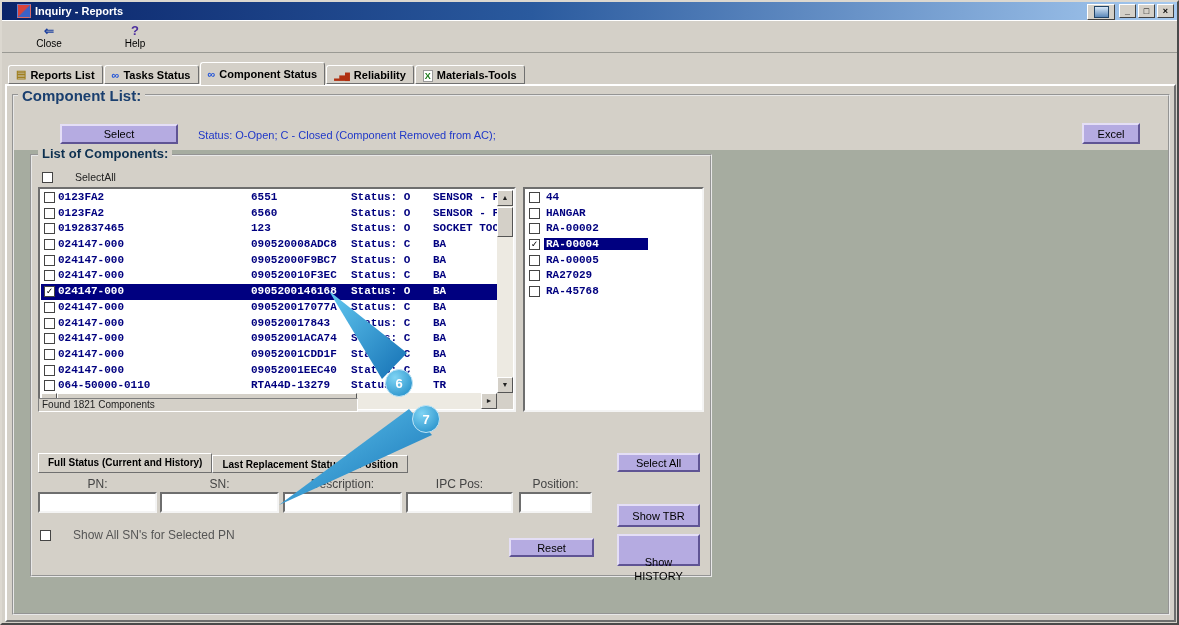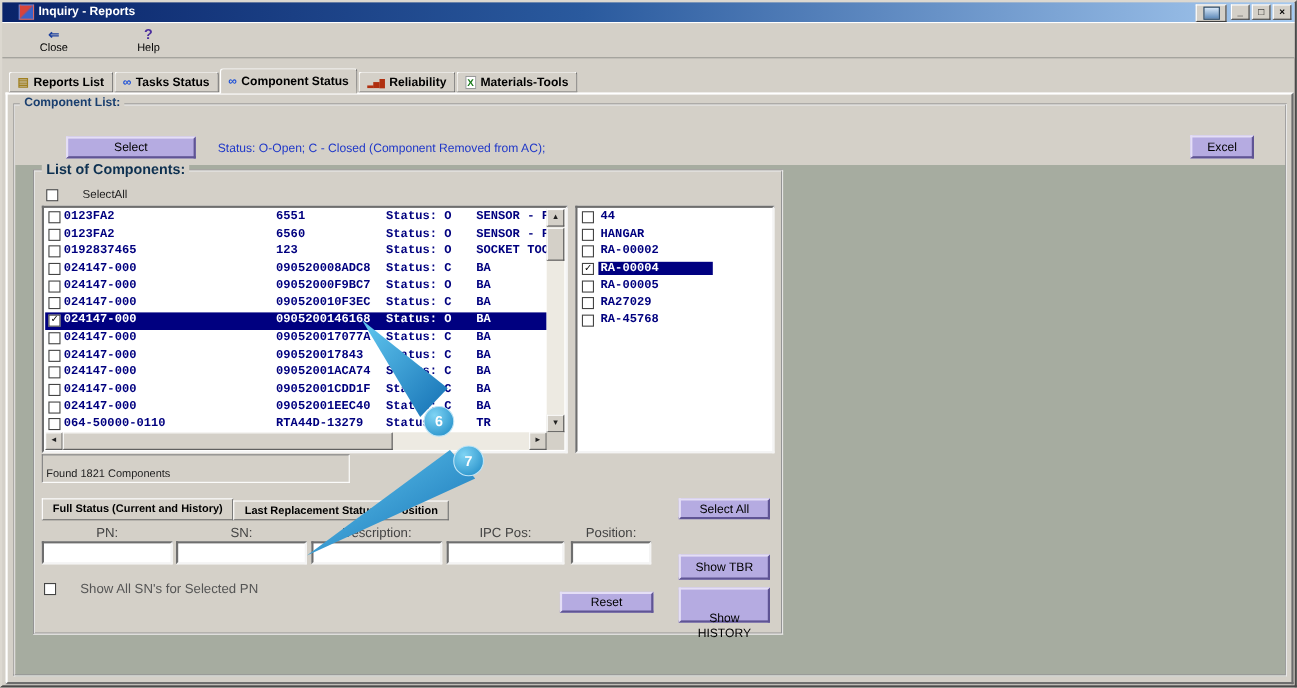--- a/index.html
+++ b/index.html
@@ -41,21 +41,21 @@
   .tab-bar{position:absolute;left:6px;top:60px;height:22px;display:flex;align-items:flex-end;z-index:4}
   .tab{display:flex;align-items:center;gap:4px;height:19px;padding:0 7px;background:var(--window-bg);
     border:1px solid;border-color:#fff #707070 #707070 #fff;border-radius:3px 3px 0 0;font-size:11px;font-weight:bold;
     margin-right:1px;cursor:pointer;box-sizing:border-box}
   .tab.active{height:23px;border-bottom:none;margin-bottom:-1px}
   .panel{position:absolute;left:3px;top:82px;width:1171px;height:538px;background:var(--window-bg);
     border:2px solid;border-color:#fff #6d6d6d #6d6d6d #fff;box-sizing:border-box;z-index:1}
   .greenbg{position:absolute;left:12px;top:148px;width:1155px;height:465px;background:var(--panel-green);z-index:2}
   .grpborder{position:absolute;border:2px groove #e8e8e8;box-sizing:border-box;pointer-events:none;z-index:3}
   .grp-label{position:absolute;z-index:3;background:var(--window-bg);padding:0 4px;font-weight:bold}
-  .cl-label{left:16px;top:85px;font-size:11px;color:#1a3f6f}
+  .cl-label{left:16px;top:85px;font-size:15px;color:#1a3f6f}
   .loc-label{left:36px;top:144px;font-size:13px;color:#0d3050}
   .loc-box{position:absolute;left:28px;top:152px;width:682px;height:423px;background:var(--window-bg);
     border:2px groove #e8e8e8;box-sizing:border-box;z-index:2}
   
   .lavbtn{position:absolute;background:var(--button-accent);border:2px solid;
     border-color:#e4def6 #5f5494 #5f5494 #e4def6;font-size:11px;color:#000;text-align:center;
     box-sizing:border-box;font-family:"Liberation Sans",sans-serif;cursor:pointer;z-index:3;padding:0}
   .legend{position:absolute;left:196px;top:127px;font-size:11px;color:var(--legend-blue);z-index:3}
   
   .cb{display:inline-block;width:11px;height:11px;background:#fff;border:1px solid #444;
@@ -82,22 +82,22 @@
   .hscroll{position:absolute;left:1px;right:17px;bottom:1px;height:16px;background:#edeae2}
   .hscroll .right{position:absolute;right:0;top:0}
   .hthumb{position:absolute;left:16px;top:0;width:300px;height:16px;background:var(--window-bg);
     border:1px solid;border-color:#fff #555 #555 #fff;box-sizing:border-box;cursor:grab}
   .corner{position:absolute;right:1px;bottom:1px;width:16px;height:16px;background:var(--window-bg)}
   .ac-list{left:521px;top:185px;width:181px;height:225px}
   .arow{position:relative;height:15.7px;font:bold 11px "Liberation Mono",monospace;color:var(--list-text);cursor:default}
   .arow .cb{position:absolute;left:3px;top:2px}
   .albl{position:absolute;left:18px;top:1px;padding:0 2px;white-space:nowrap}
   .albl.sel{background:var(--selection);color:#fff;min-width:100px}
-  .found{position:absolute;left:36px;top:411px;width:280px;height:14px;border:1px solid;
-    border-color:#808080 #fff #fff #808080;font-size:10px;line-height:12px;padding:12px 3px;color:#222;
+  .found{position:absolute;left:36px;top:396px;width:320px;height:14px;border:1px solid;
+    border-color:#808080 #fff #fff #808080;font-size:10px;line-height:12px;padding:0 3px;color:#222;
     background:var(--window-bg);box-sizing:border-box;z-index:3}
   
   .filter-tabbar{position:absolute;left:36px;top:451px;display:flex;align-items:flex-end;z-index:3}
   .ftab{height:18px;padding:3px 9px 0;background:var(--window-bg);border:1px solid;
     border-color:#fff #707070 #707070 #fff;font-size:10px;font-weight:bold;box-sizing:border-box;cursor:pointer;white-space:nowrap}
   .ftab.active{height:20px}
   .fld{position:absolute;top:475px;z-index:3}
   .fld-pn{left:36px;width:119px}.fld-sn{left:158px;width:119px}.fld-desc{left:281px;width:119px}
   .fld-ipc{left:404px;width:107px}.fld-pos{left:517px;width:73px}
   .flbl{font-size:12px;color:#444;text-align:center;height:15px}

